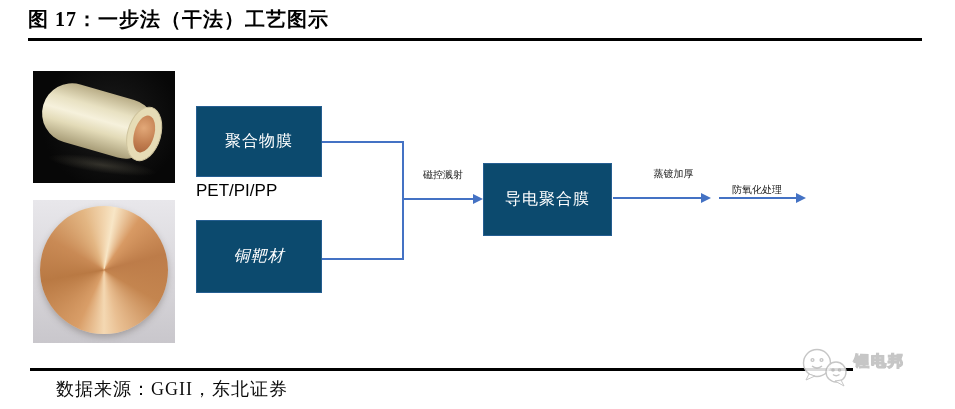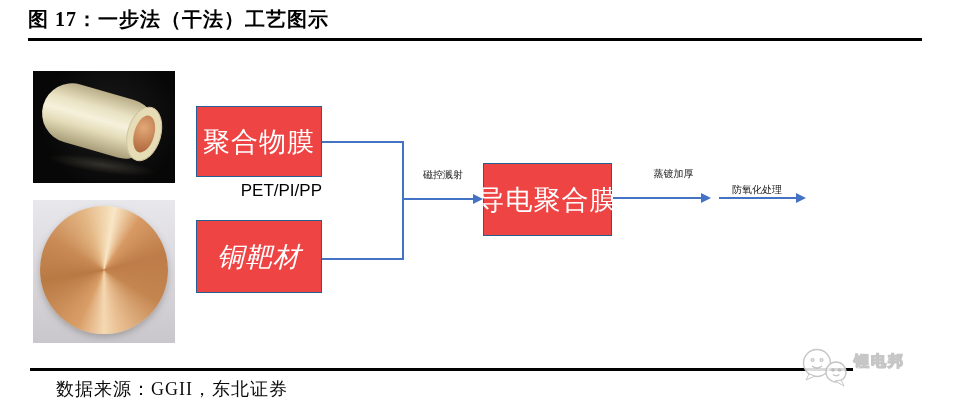--- a/index.html
+++ b/index.html
@@ -56,30 +56,30 @@
     position:absolute; left:7px; top:6px; width:128px; height:128px; border-radius:50%;
     background:conic-gradient(from 0deg,
       #f2d5ae 0deg, #f8e6c6 10deg, #d89a64 35deg, #bd7c49 75deg,
       #c4854f 120deg, #e9bf92 165deg, #f4d8b2 180deg, #d99e68 205deg,
       #b97943 260deg, #c98a55 300deg, #e3b683 340deg, #f2d5ae 360deg);
     box-shadow:0 3px 6px rgba(90,80,75,.35);
   }
 
   
   .node {
-    position:absolute; background:#ef4444; border:1px solid #255E91;
+    position:absolute; background:#0c4a6e; border:1px solid #255E91;
     color:#fff; display:flex; align-items:center; justify-content:center;
-    font-size:27px; letter-spacing:1px; white-space:nowrap;
+    font-size:16px; letter-spacing:1px; white-space:nowrap;
   }
   .node-polymer { left:196px; top:106px; width:126px; height:71px; }
   .node-copper  { left:196px; top:220px; width:126px; height:73px;font-style:italic; }
   .node-conductive { left:483px; top:163px; width:129px; height:73px; }
   .node-composite  { left:808px; top:162px; width:115px; height:71px; }
   .node-sublabel {
-    position:absolute; left:196px; top:181px; width:126px; text-align:right;
+    position:absolute; left:196px; top:181px; width:126px; text-align:left;
     font-size:17px; color:#000;
   }
 
   
   .cline { position:absolute; background:#4472C4; }
   .h1 { left:322px; top:141px; width:81px; height:2px; }
   .h2 { left:322px; top:258px; width:81px; height:2px; }
   .v1 { left:402px; top:141px; width:2px; height:119px; }
   .a1-line { left:403px; top:198px; width:71px; height:2px; }
   .a2-line { left:613px; top:197px; width:89px; height:2px; }

